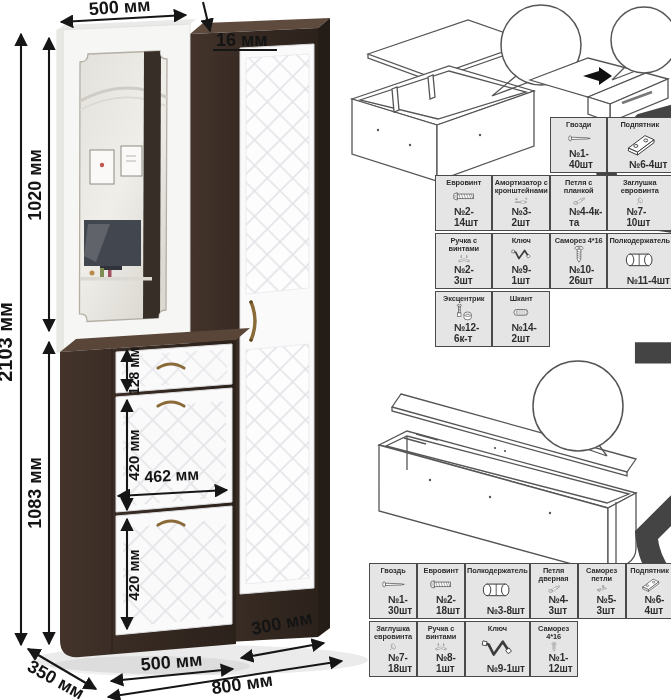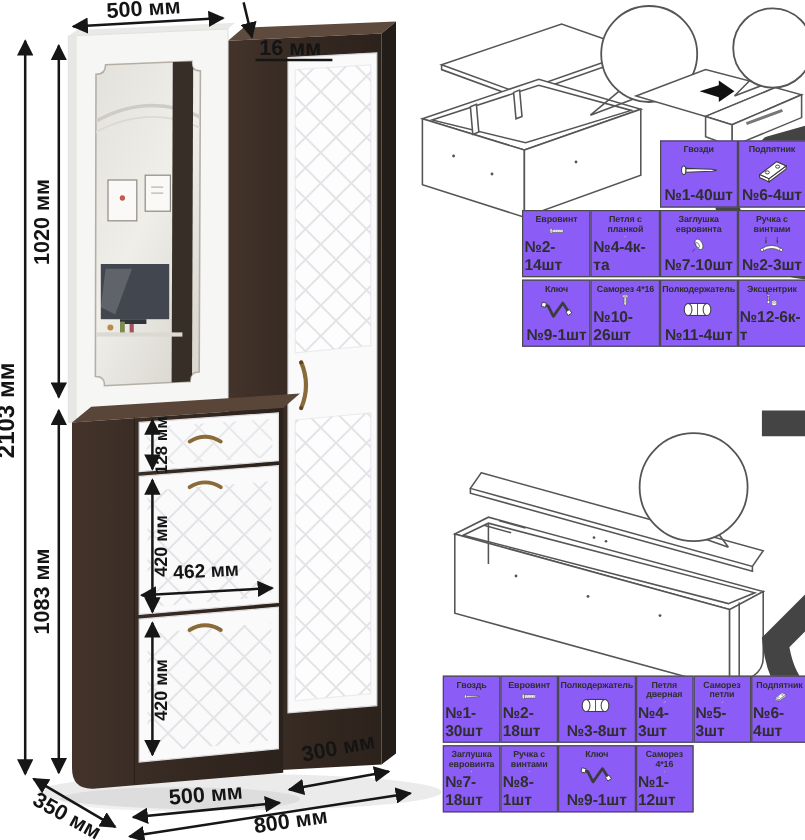--- a/index.html
+++ b/index.html
@@ -3,26 +3,26 @@
 <meta charset="utf-8">
 <style>
   html,body{margin:0;padding:0;background:#fff;}
   .stage{position:relative;width:671px;height:700px;background:#ffffff;overflow:hidden;
          font-family:"Liberation Sans",sans-serif;}
   #scene{position:absolute;left:0;top:0;}
   .dim{font-weight:bold;fill:#141414;}
   .kit{position:absolute;display:grid;row-gap:2px;column-gap:0;}
   #kit-upper{left:435px;top:117px;width:237px;grid-template-columns:repeat(4,1fr);grid-auto-rows:56px;}
   #kit-lower{left:369px;top:563px;width:300px;grid-template-columns:repeat(6,1fr);grid-auto-rows:56px;}
-  .cell{border:1px solid #4a4a4a;background:#8b5cf6;display:flex;flex-direction:column;align-items:center;
+  .cell{border:1px solid #4a4a4a;background:#e5e5e5;display:flex;flex-direction:column;align-items:center;
         justify-content:space-between;padding:2.5px 1px 2px;box-sizing:border-box;}
   .spacer{border:none;background:transparent;}
   .cell-name{font-size:7.4px;font-weight:bold;color:#2e2e2e;text-align:center;line-height:1.18;letter-spacing:-0.1px;}
   .cell-icon{flex:1 1 auto;width:44px;min-height:0;display:block;}
-  .cell-count{font-size:13px;font-weight:bold;color:#2e2e2e;letter-spacing:-0.1px;}
+  .cell-count{font-size:10px;font-weight:bold;color:#2e2e2e;letter-spacing:-0.1px;margin-left:17px;}
 </style>
 </head>
 <body>
 
 <div class="stage">
 
 <svg id="scene" width="671" height="700" viewBox="0 0 671 700" xmlns="http://www.w3.org/2000/svg">
   <defs>
     <marker id="ah" viewBox="0 0 10 10" refX="9" refY="5" markerWidth="6.5" markerHeight="6.5" orient="auto-start-reverse">
       <path d="M0,0 L10,5 L0,10 Z" fill="#161616"></path>
@@ -307,20 +307,27 @@
     <div class="cell-count">№6-4шт</div>
   </div>
   <div class="cell">
     <div class="cell-name">Евровинт</div>
     <svg class="cell-icon" viewBox="0 0 48 36">
           <use href="#sym-confirmat" xlink:href="#sym-confirmat"></use>
         </svg>
     <div class="cell-count">№2-14шт</div>
   </div>
   <div class="cell">
+    <div class="cell-name">Амортизатор с кронштейнами</div>
+    <svg class="cell-icon" viewBox="0 0 48 36">
+          <use href="#sym-gaslift" xlink:href="#sym-gaslift"></use>
+        </svg>
+    <div class="cell-count">№3-2шт</div>
+  </div>
+  <div class="cell">
     <div class="cell-name">Петля с планкой</div>
     <svg class="cell-icon" viewBox="0 0 48 36">
           <use href="#sym-hinge" xlink:href="#sym-hinge"></use>
         </svg>
     <div class="cell-count">№4-4к-та</div>
   </div>
   <div class="cell">
     <div class="cell-name">Заглушка евровинта</div>
     <svg class="cell-icon" viewBox="0 0 48 36">
           <use href="#sym-cap" xlink:href="#sym-cap"></use>
@@ -355,20 +362,27 @@
         </svg>
     <div class="cell-count">№11-4шт</div>
   </div>
   <div class="cell">
     <div class="cell-name">Эксцентрик</div>
     <svg class="cell-icon" viewBox="0 0 48 36">
           <use href="#sym-eccentric" xlink:href="#sym-eccentric"></use>
         </svg>
     <div class="cell-count">№12-6к-т</div>
   </div>
+  <div class="cell">
+    <div class="cell-name">Шкант</div>
+    <svg class="cell-icon" viewBox="0 0 48 36">
+          <use href="#sym-dowel" xlink:href="#sym-dowel"></use>
+        </svg>
+    <div class="cell-count">№14-2шт</div>
+  </div>
 </div>
 
 <div class="kit" id="kit-lower">
   <div class="cell">
     <div class="cell-name">Гвоздь</div>
     <svg class="cell-icon" viewBox="0 0 48 36">
           <use href="#sym-nail" xlink:href="#sym-nail"></use>
         </svg>
     <div class="cell-count">№1-30шт</div>
   </div>

